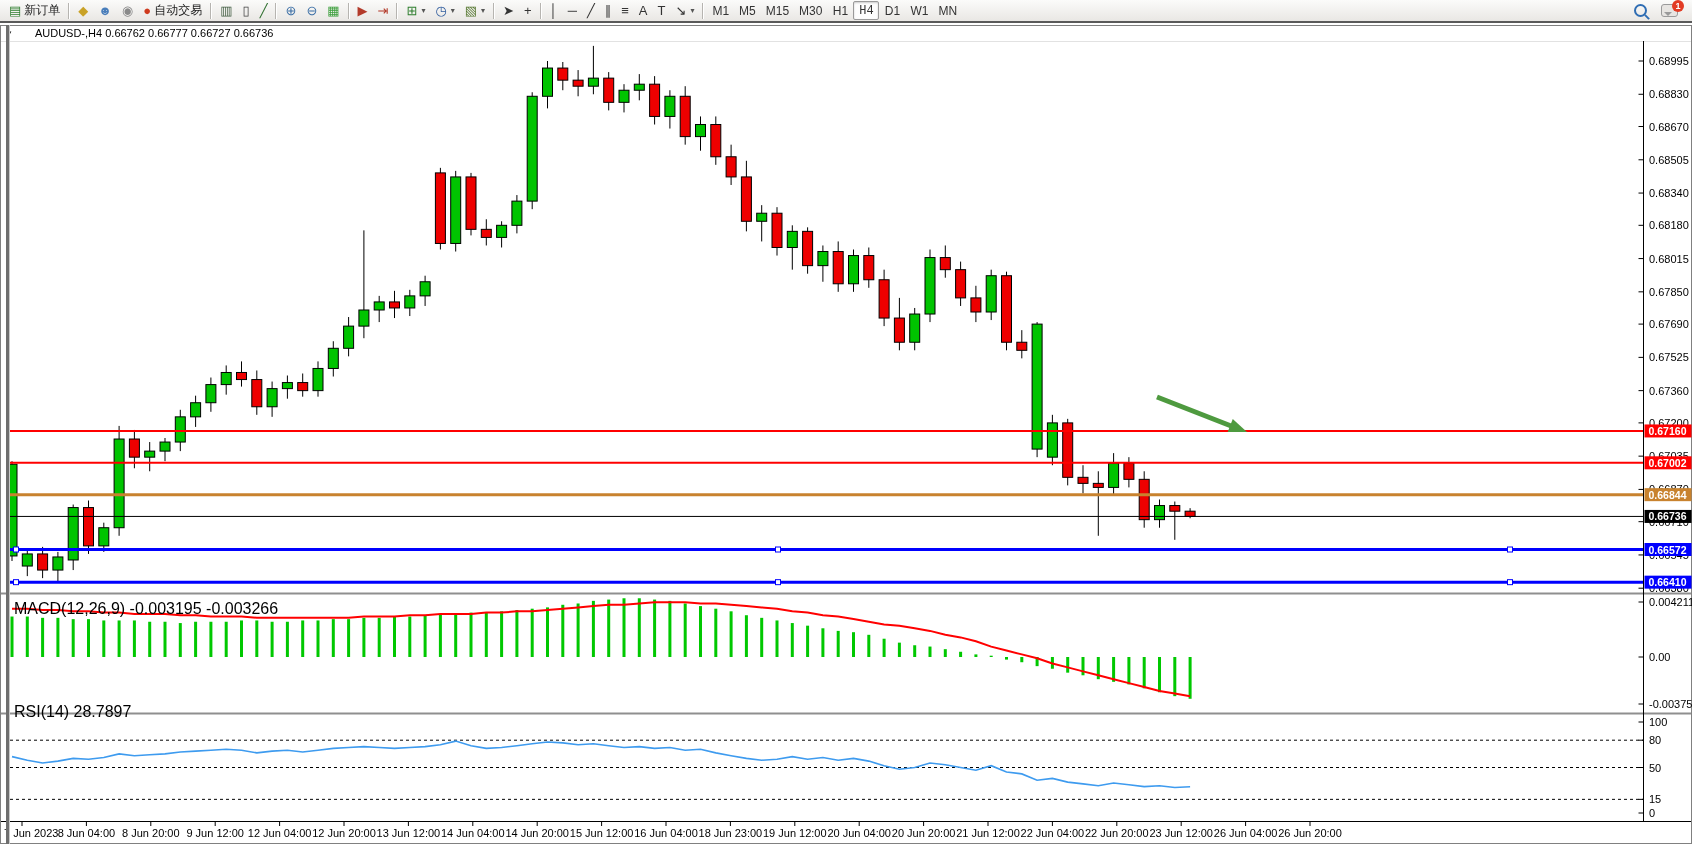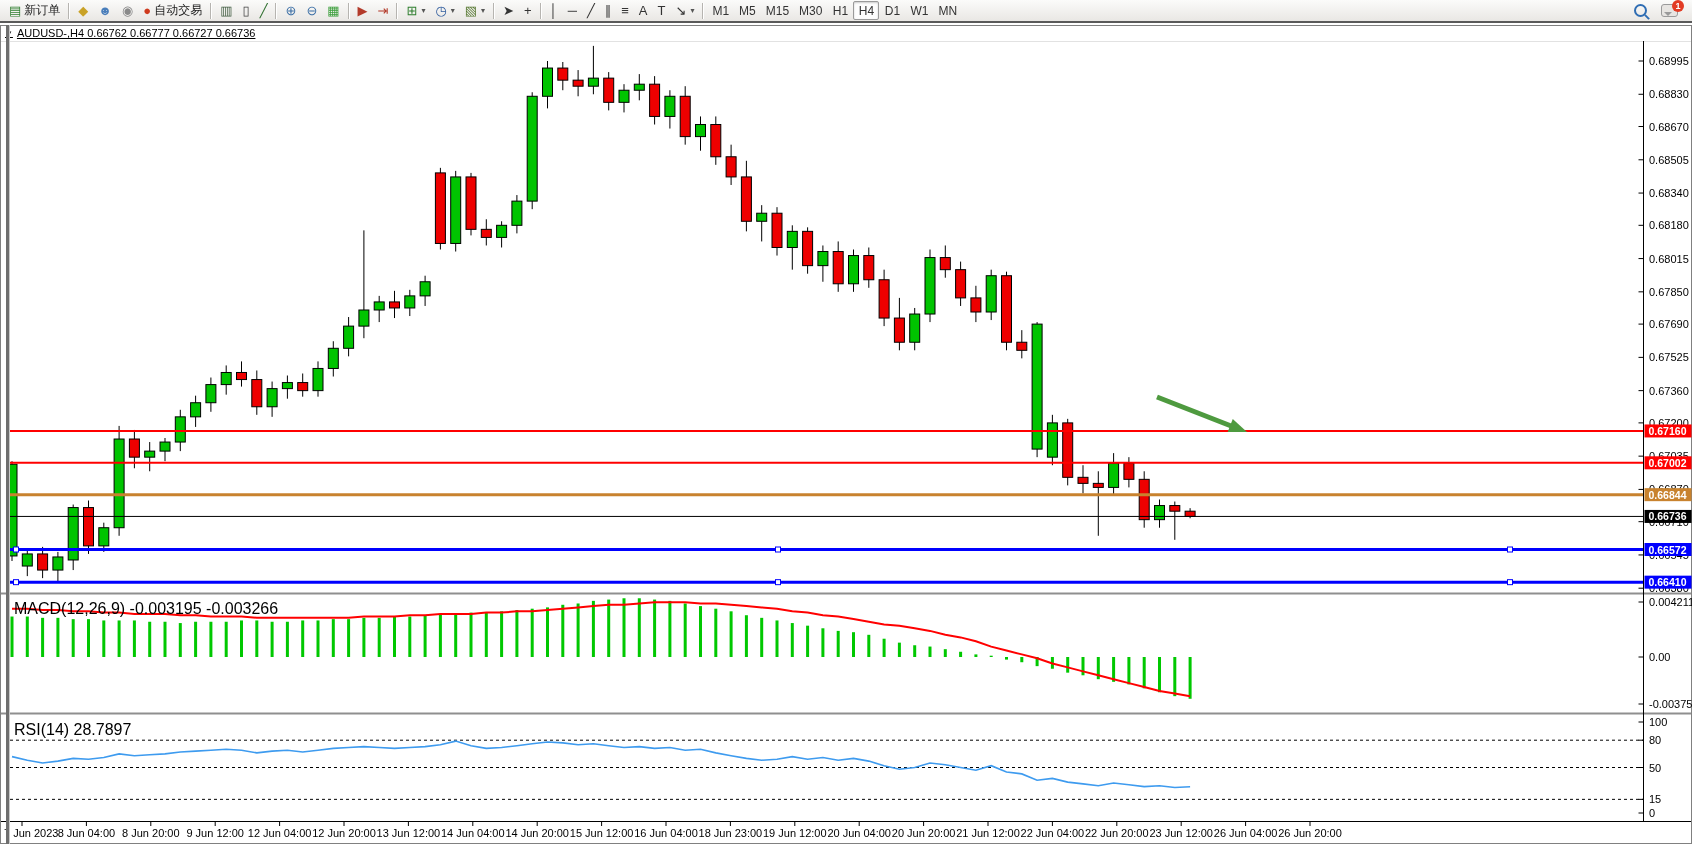--- a/index.html
+++ b/index.html
@@ -8,32 +8,32 @@
   
   .toolbar{position:absolute;top:0;left:0;width:1692px;height:23px;
     background:linear-gradient(#fbfbfa,#e9e7e4);border-bottom:2px solid #5a5a5a;
     display:flex;align-items:center;padding:0 4px;box-sizing:border-box;font-size:12px;color:#222;}
   .tb{display:inline-flex;align-items:center;gap:3px;height:19px;padding:0 4px;border:1px solid transparent;
     background:transparent;font-family:"Liberation Sans",sans-serif;font-size:12px;color:#222;cursor:default;border-radius:2px;}
   .tb .ic{font-size:13px;line-height:13px;display:inline-block;}
   .tb .caret{font-size:8px;color:#555;margin-left:1px;}
   .tsep{display:inline-block;width:1px;height:16px;background:#b6b4b0;border-right:1px solid #fff;margin:0 3px;}
   .tf-btn{min-width:26px;justify-content:center;color:#333;}
-  .tf-btn.active{background:#fdfdfd;border:1px solid #9a9a9a;box-shadow:inset 0 1px 2px rgba(0,0,0,.2);}
+  .tf-btn.active{background:#fdfdfd;border:1px solid #9a9a9a;box-shadow:inset 0 1px 2px rgba(0,0,0,.2);font-family:Liberation Mono, monospace;}
   .tb-right{margin-left:auto;display:inline-flex;align-items:center;gap:14px;padding-right:10px;}
   .smag{position:relative;width:9px;height:9px;border:2px solid #2f6db3;border-radius:50%;display:inline-block;}
   .smag::after{content:"";position:absolute;width:6px;height:2px;background:#2f6db3;transform:rotate(45deg);right:-5px;bottom:-3px;}
   .bubble{position:relative;width:15px;height:11px;background:#e7e5e2;border:1px solid #9a9a9a;border-radius:3px;display:inline-block;}
   .bubble::after{content:"";position:absolute;left:2px;bottom:-4px;border:4px solid transparent;border-top-color:#9a9a9a;}
   .badge{position:absolute;top:-5px;right:-7px;background:#e23b24;color:#fff;border-radius:50%;
     width:12px;height:12px;font-size:9px;font-weight:bold;display:flex;align-items:center;justify-content:center;}
   
   .chart-area{position:absolute;top:25px;left:0;width:1692px;height:819px;background:#fff;}
   #chart-svg{position:absolute;top:0;left:0;}
-  .chart-title{position:absolute;top:2px;left:5px;font-size:11px;color:#000;display:flex;gap:4px;align-items:center;text-decoration:underline;}
+  .chart-title{position:absolute;top:2px;left:5px;font-size:11px;color:#000;display:flex;gap:22px;align-items:center;}
   .chart-title .tri{font-size:8px;color:#000;}
   .ind-label{position:absolute;left:14px;font-size:16px;color:#000;}
   .left-edge{position:absolute;top:0;left:6px;width:3px;height:819px;background:#6e6e6e;border-right:1px solid #c9c9c9;}
 </style>
 </head>
 <body>
 
 <div id="app">
 
   <div class="toolbar">
@@ -538,17 +538,17 @@
         <g>
           <line x1="1157" y1="372" x2="1235" y2="402.5" stroke="#4e9a3f" stroke-width="5"></line>
           <polygon points="1247,407 1227.686792084172,407 1232.7610397403412,393.9519345984219" fill="#4e9a3f"></polygon>
         </g>
       </svg>
     <div class="chart-title">
       <span class="tri">▼</span>
       <span>AUDUSD-,H4 0.66762 0.66777 0.66727 0.66736</span>
     </div>
     <div class="ind-label" style="top:575px">MACD(12,26,9) -0.003195 -0.003266</div>
-    <div class="ind-label" style="top:696px">RSI(14) 28.7897</div>
+    <div class="ind-label" style="top:678px">RSI(14) 28.7897</div>
     <div class="left-edge"></div>
   </div>
 
 </div>
 
 </body></html>

